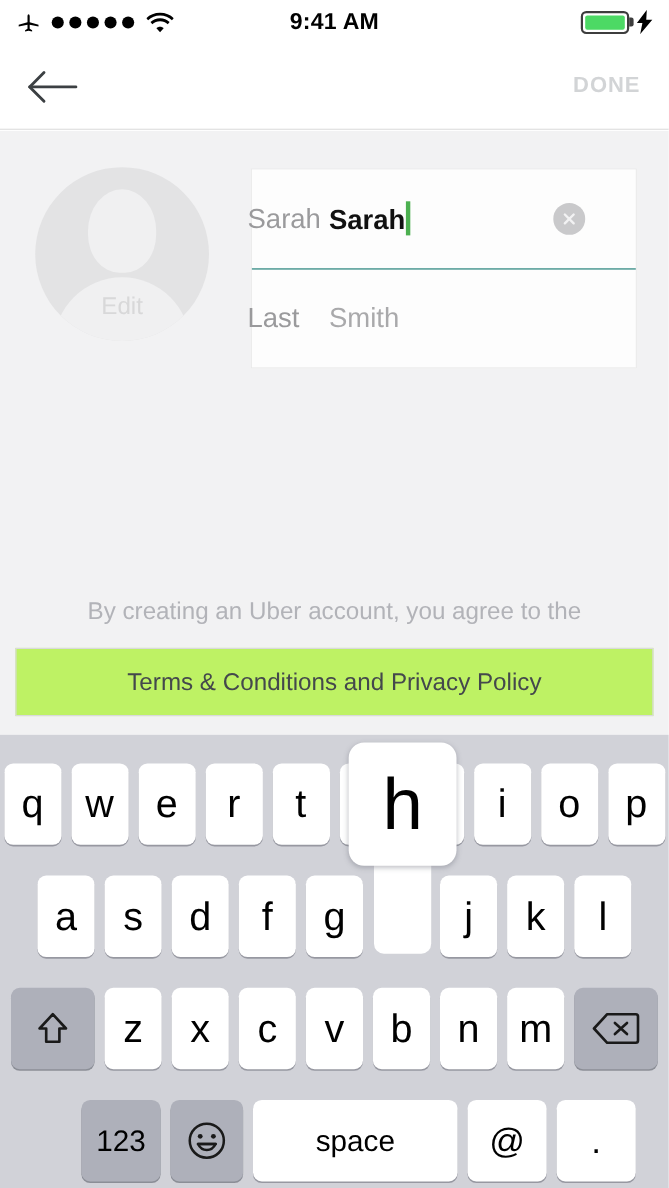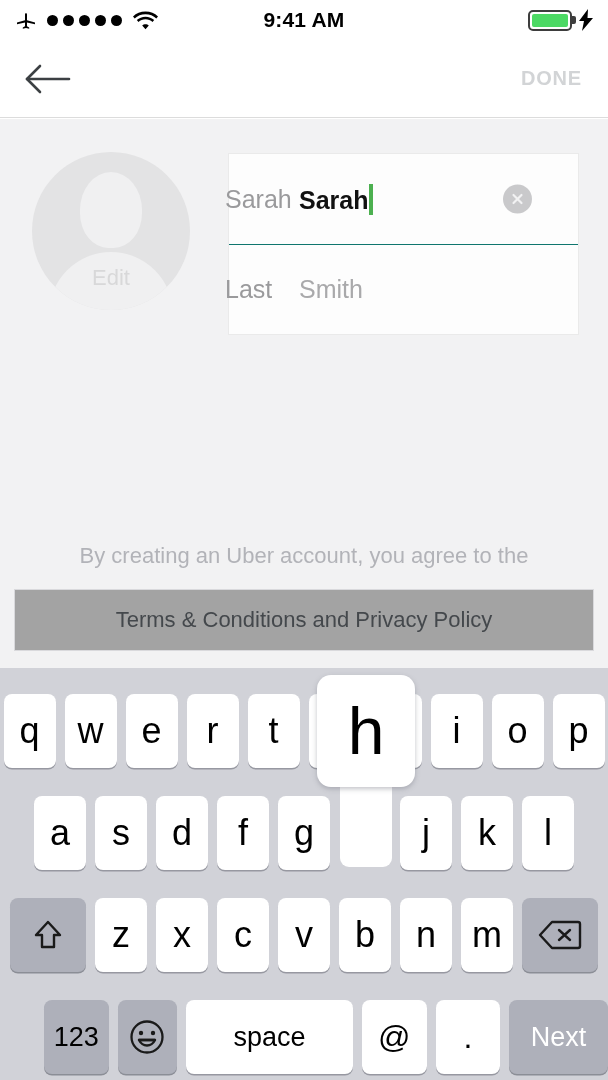--- a/index.html
+++ b/index.html
@@ -225,21 +225,21 @@
     font-size: 22px;
     color: #b2b3b8;
   }
   .terms-btn {
     position: absolute;
     left: 14px;
     top: 470px;
     width: 580px;
     height: 62px;
     border: 1px solid #d9d9dc;
-    background: #a3a3a3;
+    background: #bef264;
     display: flex;
     align-items: center;
     justify-content: center;
     font-size: 22px;
     color: #44484c;
     cursor: pointer;
   }
 
   
   .keyboard {
@@ -481,23 +481,20 @@
         <circle cx="19" cy="19" r="15.5" fill="none" stroke="#1a1a1a" stroke-width="2.3"></circle>
         <circle cx="13" cy="15" r="2.2" fill="#1a1a1a"></circle>
         <circle cx="25" cy="15" r="2.2" fill="#1a1a1a"></circle>
         <path d="M11 22c2 4 5 5.5 8 5.5s6-1.5 8-5.5z" fill="none" stroke="#1a1a1a" stroke-width="2.3" stroke-linejoin="round"></path>
         <path d="M11 22h16" stroke="#1a1a1a" stroke-width="2.3" stroke-linecap="round"></path>
       </svg>
     </div>
     <div class="key space">space</div>
     <div class="key at">@</div>
     <div class="key period">.</div>
-    <div class="key dark next">
-      <span>Next</span>
-    </div>
   </div>
 
   <div class="key-popup">
     <div class="popup-neck"></div>
     <div class="popup-shoulder-l"></div>
     <div class="popup-shoulder-r"></div>
     <div class="popup-bubble"></div>
     <div class="popup-char">h</div>
   </div>
 

